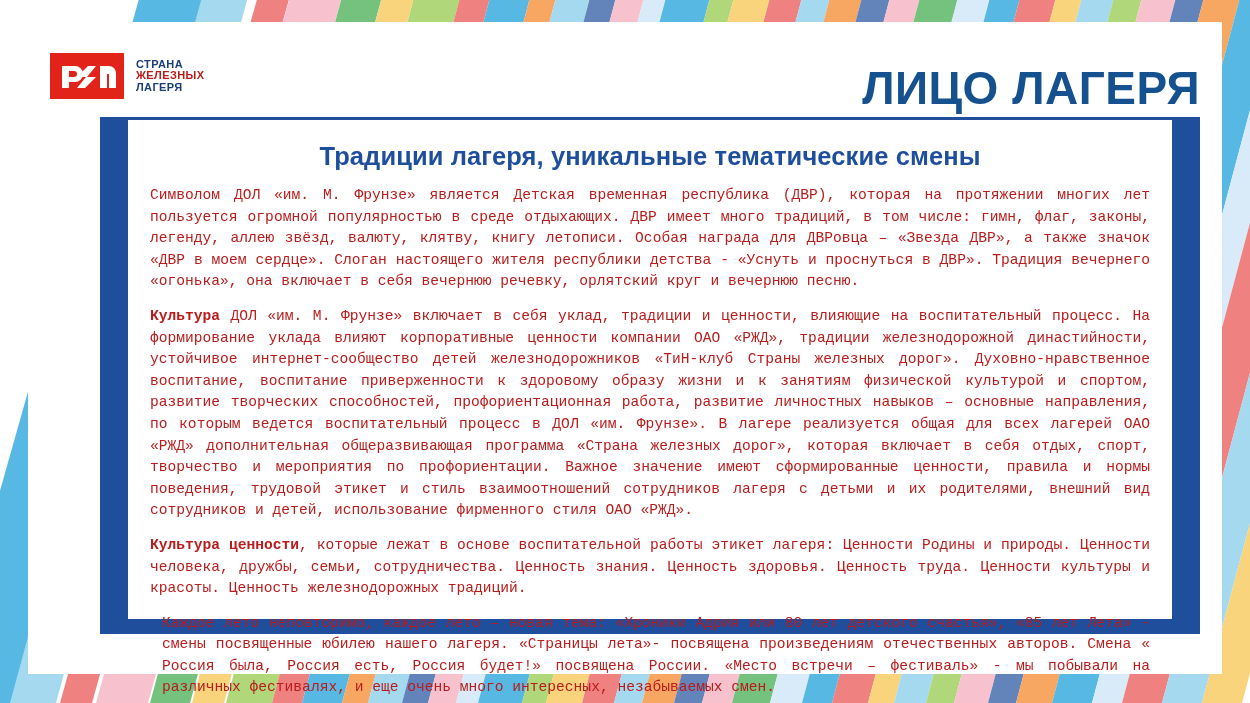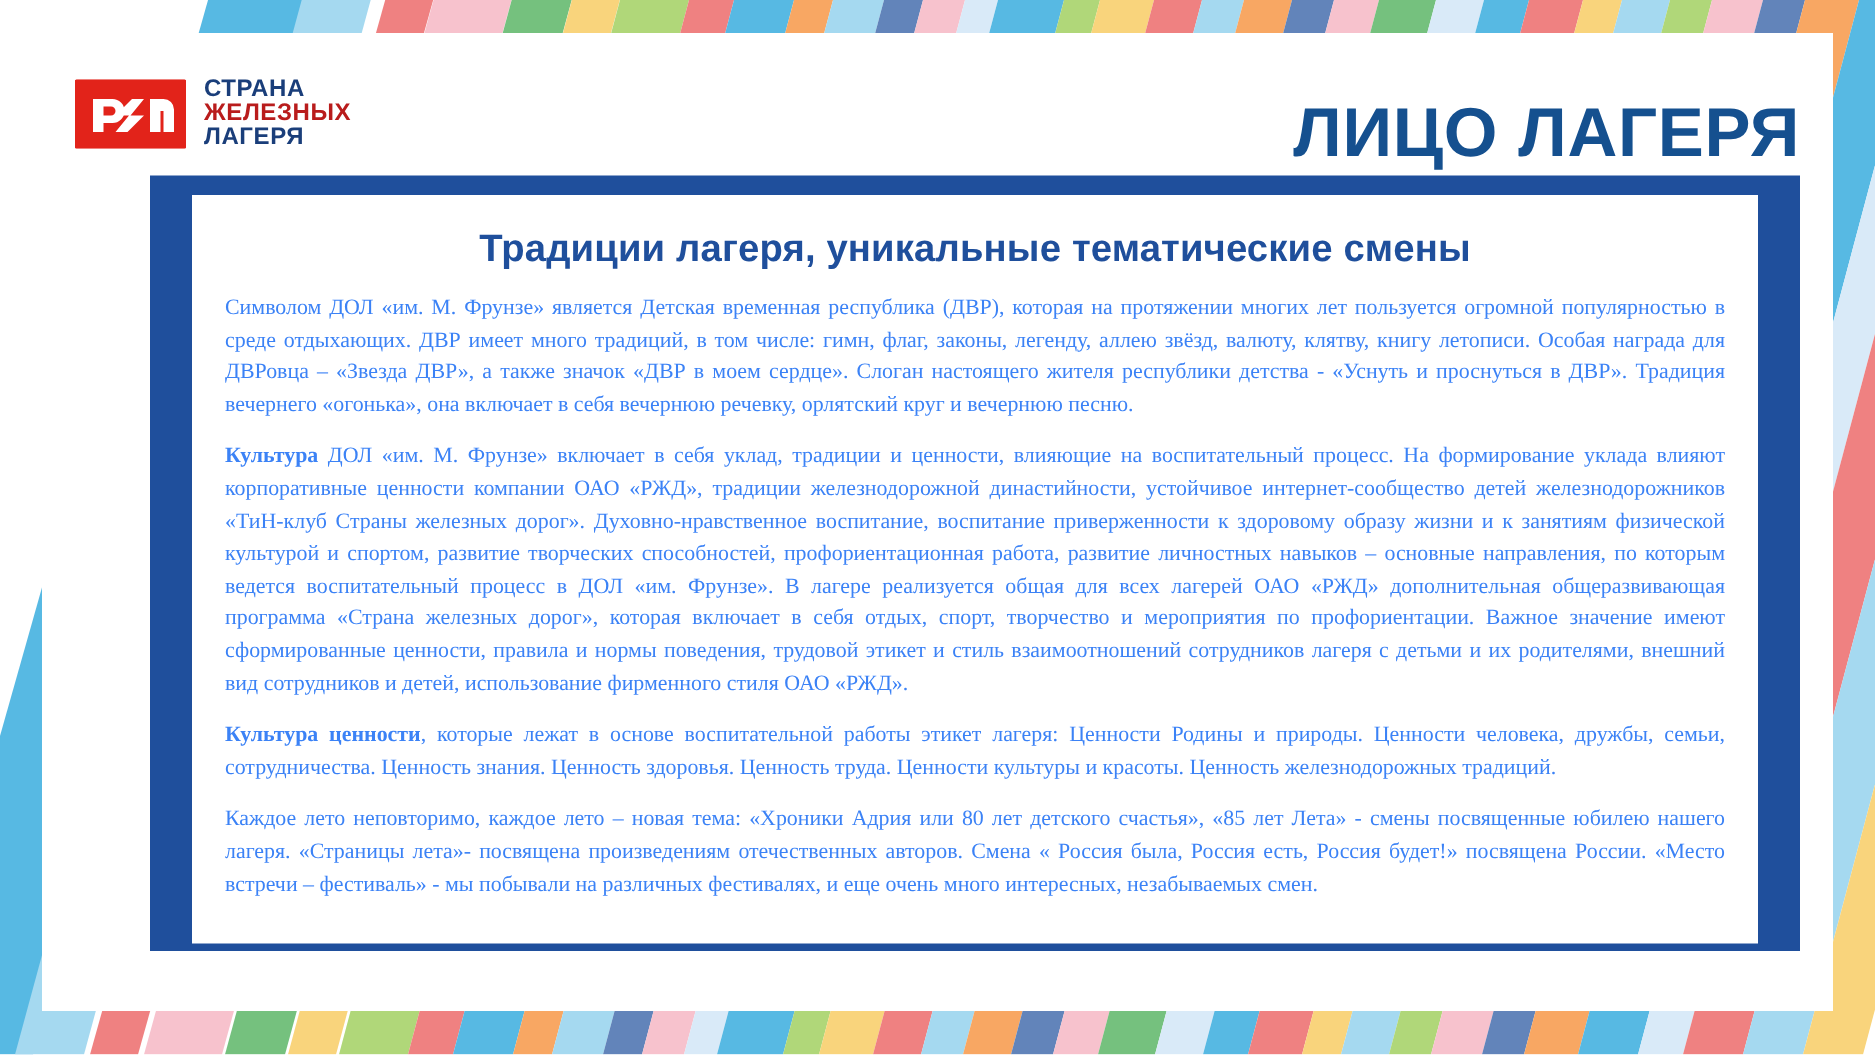--- a/index.html
+++ b/index.html
@@ -68,21 +68,21 @@
     position: relative;
     border-radius: 1px;
     overflow: hidden;
   }
   .logo-mark svg { display: block; }
 
   .logo-text {
     line-height: 1.02;
     font-family: "Liberation Sans", sans-serif;
     font-weight: bold;
-    font-size: 16px;
+    font-size: 11px;
     letter-spacing: 0.4px;
   }
   .logo-text .l1 { color: #1a3e7a; display: block; }
   .logo-text .l2 { color: #b91c1c; display: block; }
   .logo-text .l3 { color: #1a3e7a; display: block; }
 
   .slide-title {
     margin-left: auto;
     font-family: "Liberation Sans", sans-serif;
     font-weight: bold;
@@ -98,49 +98,49 @@
     position: absolute;
     left: 100px;
     top: 117px;
     width: 1100px;
     height: 517px;
     background: #1f4f9c;
   }
   .content-card {
     position: absolute;
     left: 128px;
-    top: 130px;
+    top: 120px;
     width: 1044px;
     height: 499px;
     background: #ffffff;
     padding: 0;
   }
 
   .content-title {
     margin: 22px 0 14px 0;
     text-align: center;
     font-family: "Liberation Sans", sans-serif;
     font-weight: bold;
     font-size: 25.5px;
     color: #1f4f9c;
     letter-spacing: 0.1px;
   }
 
   .body-text {
     padding: 0 22px 0 22px;
-    color: #3b82f6;
-    font-family: Liberation Serif, serif;
+    color: #b91c1c;
+    font-family: Liberation Mono, monospace;
     font-size: 14.6px;
     line-height: 1.48;
     text-align: justify;
   }
   .body-text p {
     margin: 0 0 13px 0;
   }
-  .body-text p:last-child { margin-bottom: 0; }
+  .body-text p:last-child { margin-bottom: 0; margin-left: 12px; }
   .b { font-weight: bold; }
 </style>
 </head>
 <body>
 
 <div class="slide">
 
   <div class="bg-canvas">
     <svg viewBox="0 0 1250 703" xmlns="http://www.w3.org/2000/svg" aria-hidden="true">
       <defs>

